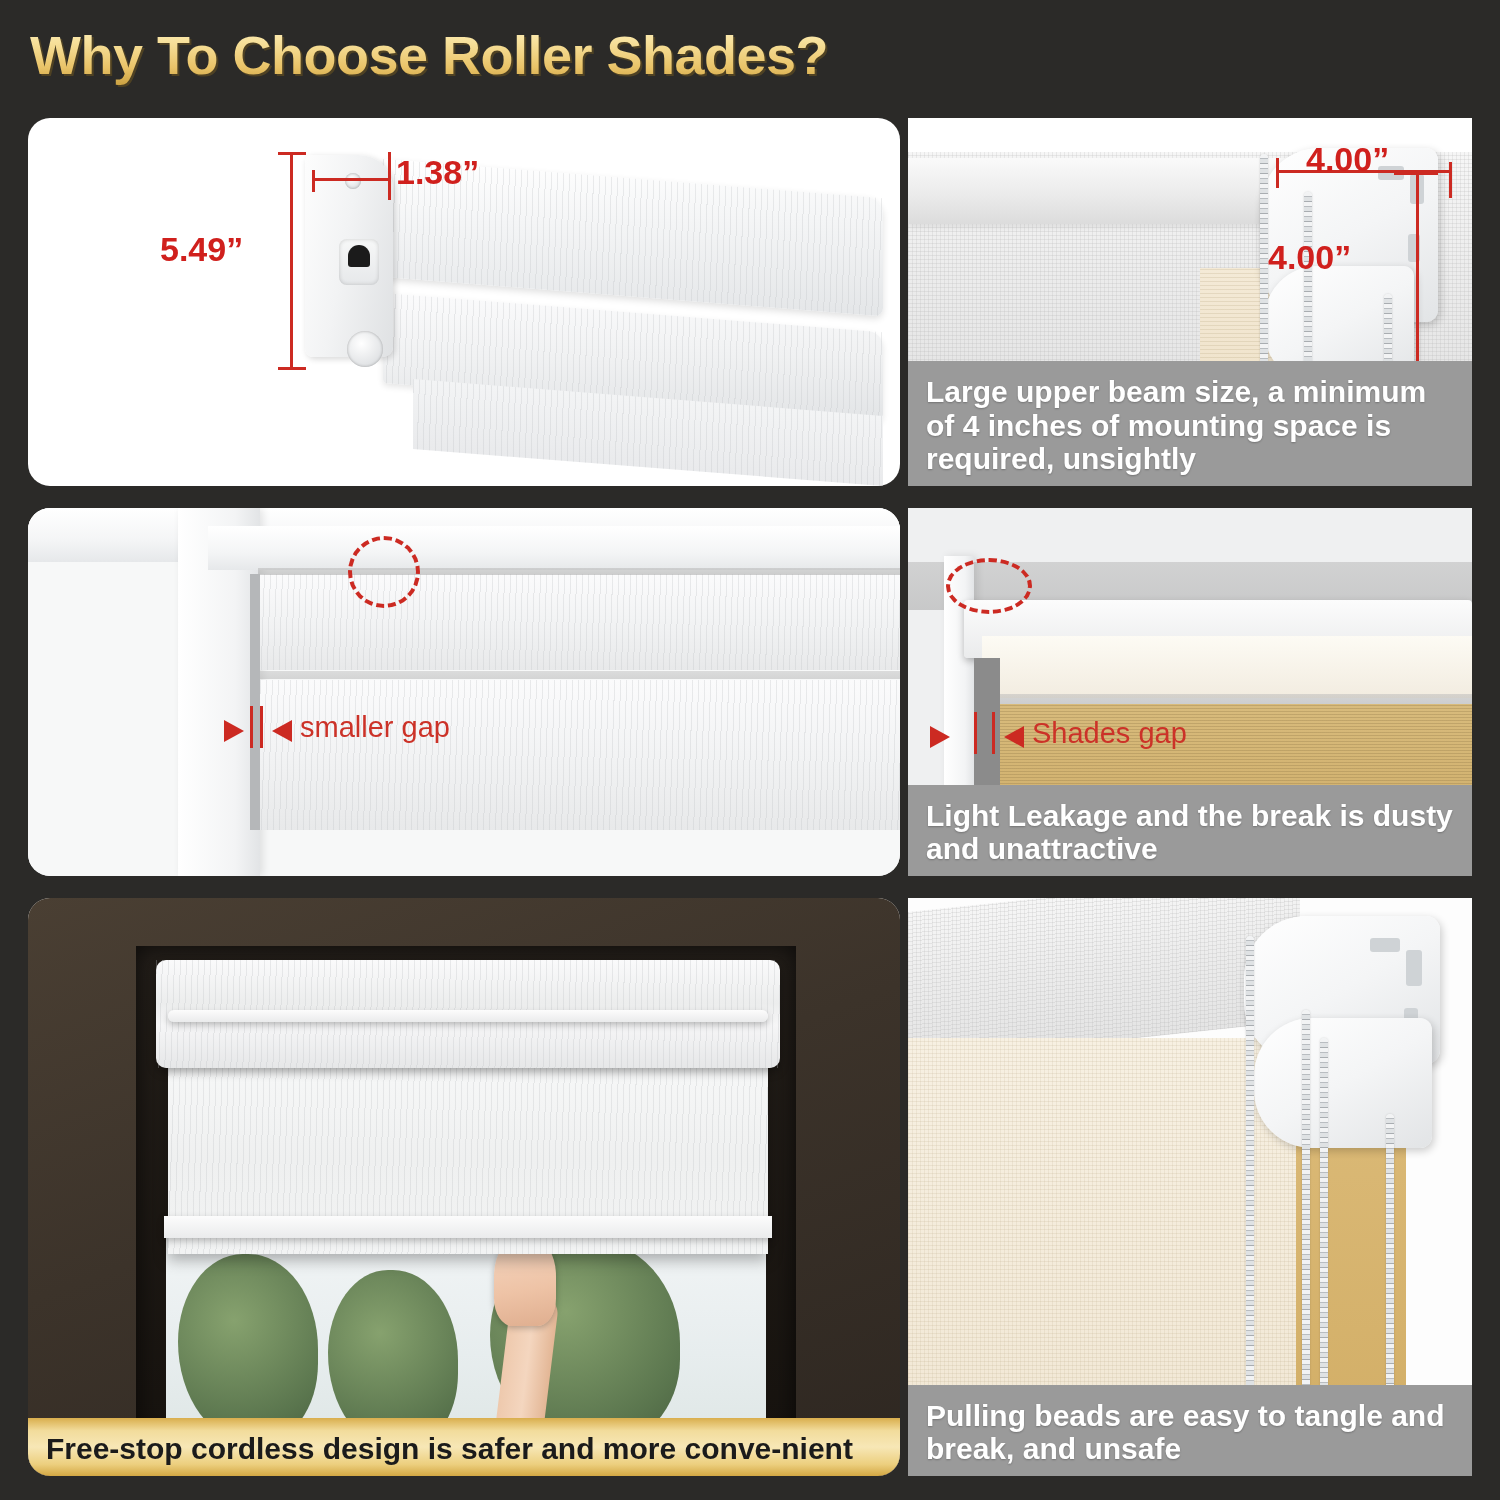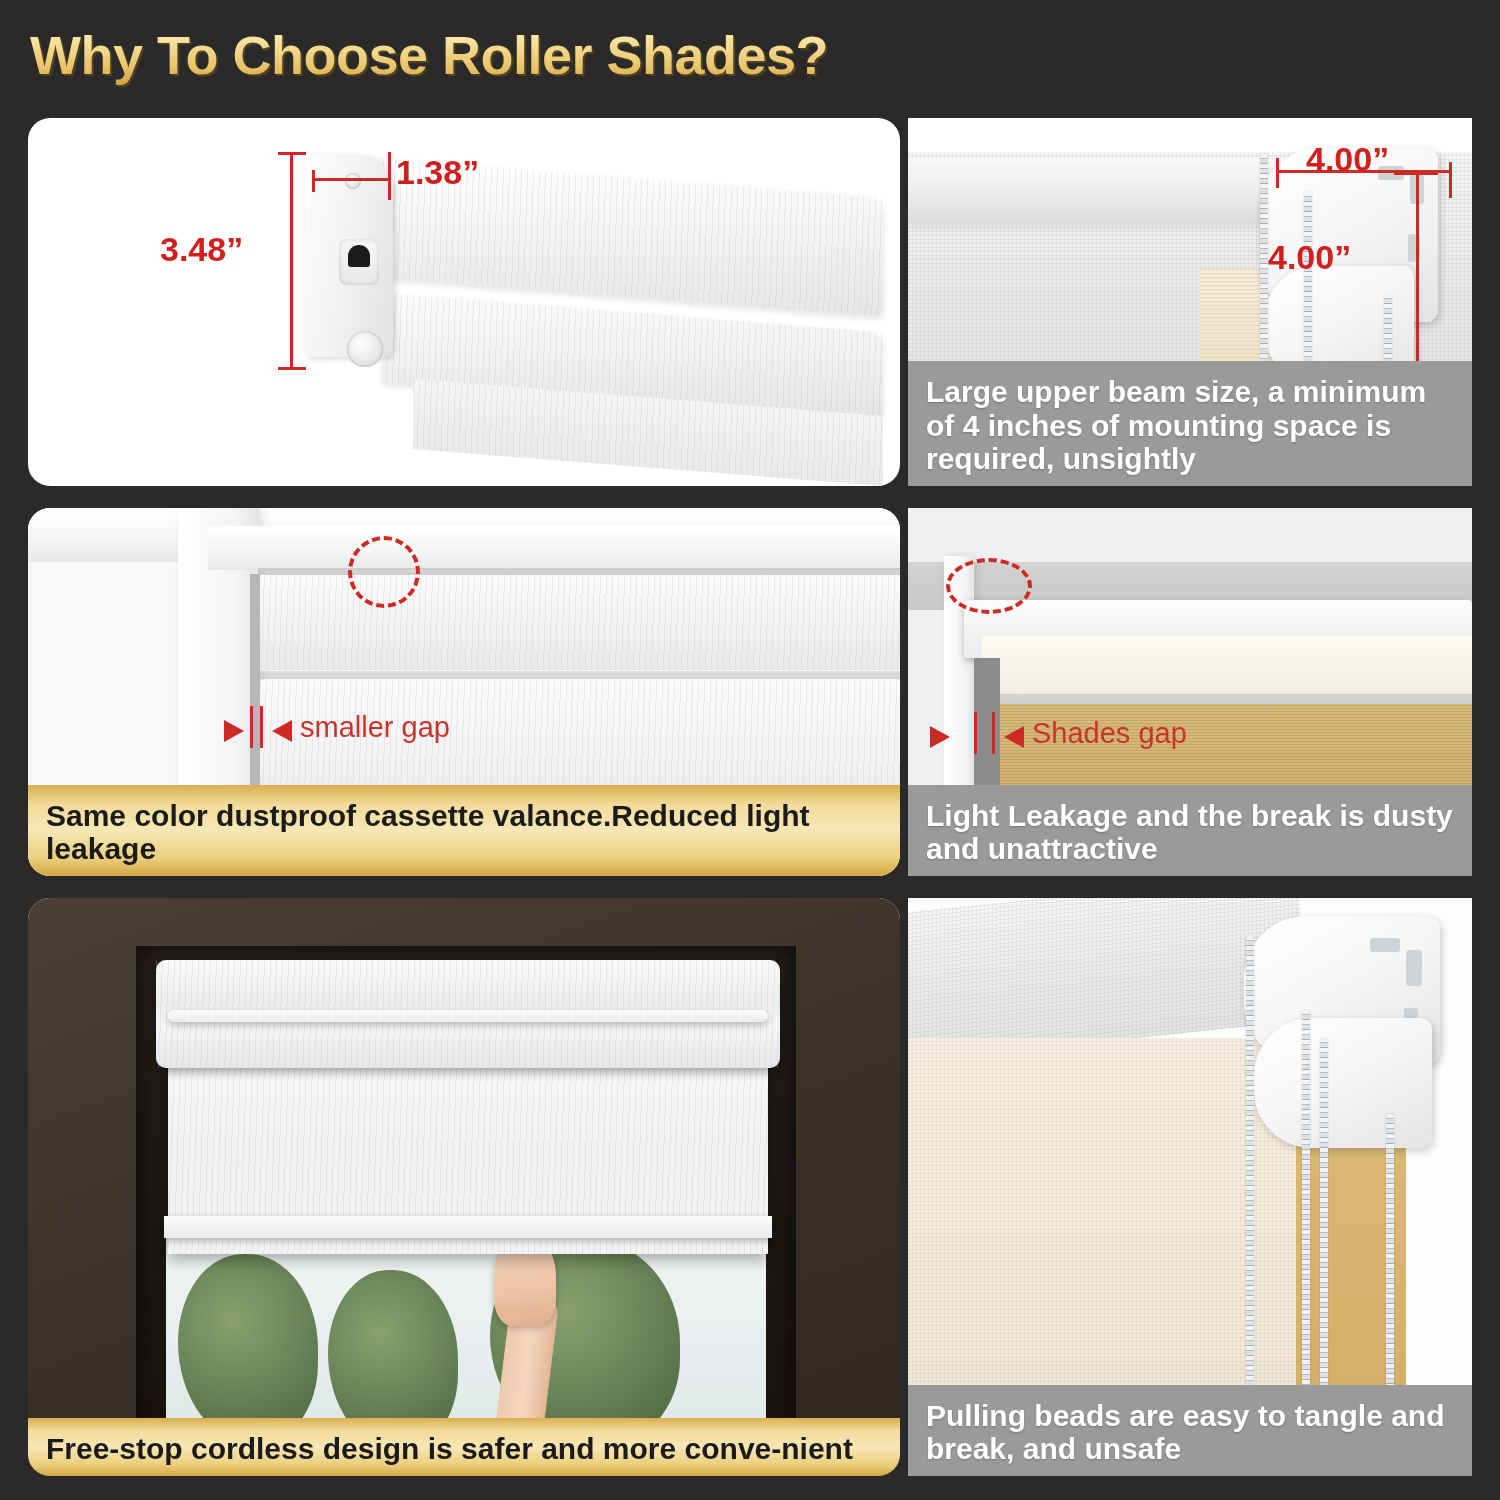--- a/index.html
+++ b/index.html
@@ -247,21 +247,21 @@
         <div class="cass-end">
           <div class="cass-screw sm"></div>
           <div class="cass-slot"></div>
           <div class="cass-screw"></div>
         </div>
       </div>
 
       <div class="dline v" style="left:262px; top:34px; height:218px;"></div>
       <div class="dline h" style="left:250px; top:34px; width:28px;"></div>
       <div class="dline h" style="left:250px; top:249px; width:28px;"></div>
-      <div class="dim-text" style="left:132px; top:112px;">3.48”</div>
+      <div class="dim-text" style="left:132px; top:112px;">5.49”</div>
 
       <div class="dline h" style="left:284px; top:60px; width:78px;"></div>
       <div class="dline v" style="left:284px; top:52px; height:22px;"></div>
       <div class="dline v" style="left:360px; top:48px; height:34px;"></div>
       <div class="dline v" style="left:360px; top:34px; height:18px;"></div>
       <div class="dim-text" style="left:368px; top:35px;">1.38”</div>
     </div>
   </div>
 
   <div class="panel right" style="left:908px; top:118px; width:564px; height:368px;">
@@ -289,21 +289,21 @@
       <div class="dline v" style="left:541px; top:44px; height:36px;"></div>
       <div class="dim-text" style="left:398px; top:22px;">4.00”</div>
 
       <div class="dline v" style="left:508px; top:54px; height:238px;"></div>
       <div class="dline h" style="left:486px; top:54px; width:44px;"></div>
       <div class="dim-text" style="left:360px; top:120px;">4.00”</div>
     </div>
     <div class="cap gray">Large upper beam size, a minimum of 4 inches of mounting space is required, unsightly</div>
   </div>
 
-  <div class="panel left" style="left:28px; top:508px; width:872px; height:368px;">
+  <div class="panel left" style="left:28px; top:508px; width:872px; height:368px;text-align:center;">
     <div class="art">
       <div style="position:absolute; inset:0; background:#f7f8f8;"></div>
       <div class="frame-h" style="left:0; top:0; width:100%; height:54px;"></div>
       <div class="frame-v" style="left:150px; top:0; width:82px; height:100%;"></div>
       <div class="frame-h" style="left:180px; top:18px; width:720px; height:44px;"></div>
 
       <div class="shade-band" style="left:230px; top:66px; width:642px; height:96px;">
         <div class="fabric-lines"></div>
       </div>
       <div class="gray-strip" style="left:230px; top:60px; width:642px; height:7px; opacity:.55;"></div>
@@ -314,21 +314,20 @@
       <div class="frame-v" style="left:222px; top:66px; width:10px; height:256px; background:#b5b7b9; box-shadow:none;"></div>
 
       <div class="dcircle" style="left:320px; top:28px; width:72px; height:72px;"></div>
 
       <div class="arrow-r" style="left:196px; top:212px;"></div>
       <div class="tick" style="left:222px; top:198px; height:42px;"></div>
       <div class="tick" style="left:232px; top:198px; height:42px;"></div>
       <div class="arrow-l" style="left:244px; top:212px;"></div>
       <div class="ann-text" style="left:272px; top:203px;">smaller gap</div>
     </div>
-    <div class="cap gold">Same color dustproof cassette valance.Reduced light leakage</div>
   </div>
 
   <div class="panel right" style="left:908px; top:508px; width:564px; height:368px;">
     <div class="art">
       <div style="position:absolute; inset:0; background:#eff0f1;"></div>
       <div class="gray-strip" style="left:0; top:54px; width:100%; height:48px; opacity:.55;"></div>
       <div class="frame-v" style="left:36px; top:48px; width:30px; height:320px;"></div>
       <div class="roller-rail" style="left:56px; top:92px; width:508px; height:58px; border-radius:4px;"></div>
       <div class="shade-band" style="left:74px; top:128px; width:490px; height:62px; background:linear-gradient(180deg,#fdfbf4,#f2ece0);"></div>
       <div class="gray-strip" style="left:74px; top:186px; width:490px; height:12px; opacity:.5;"></div>

